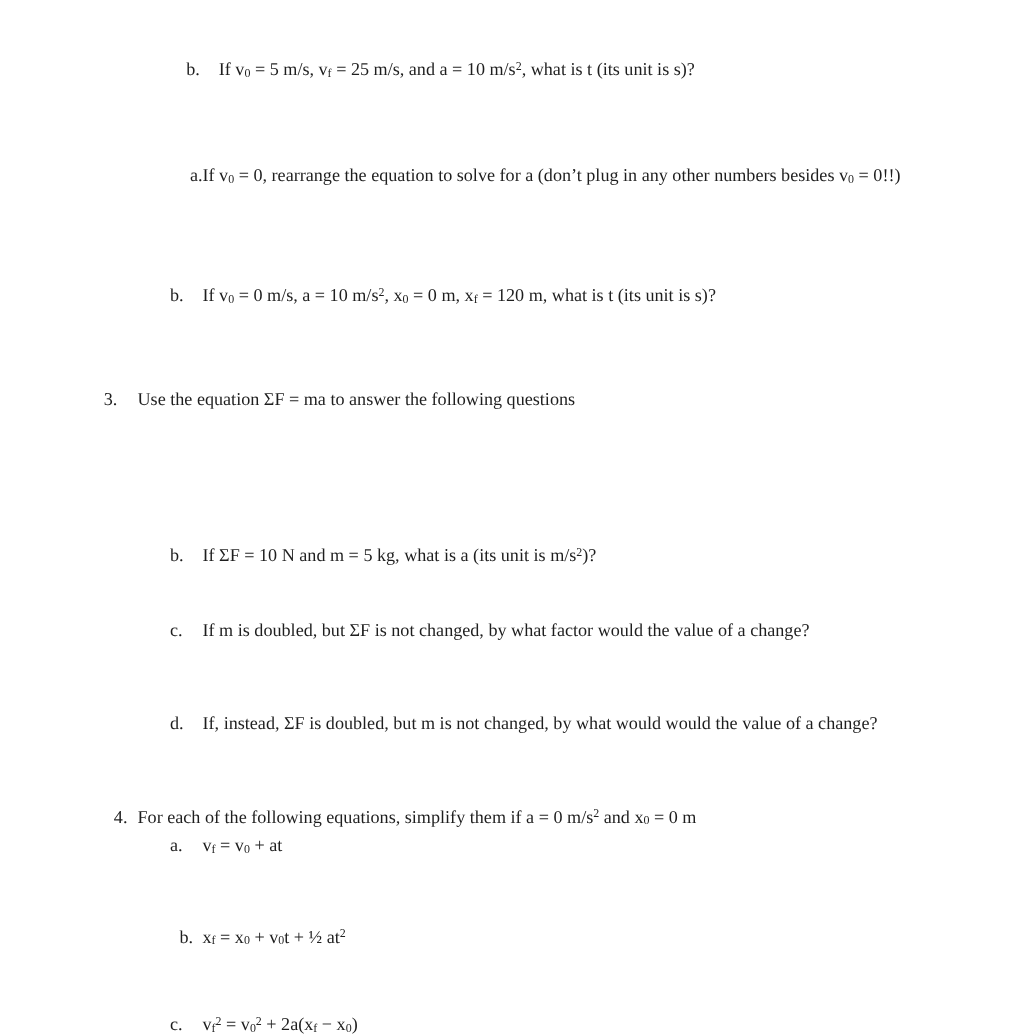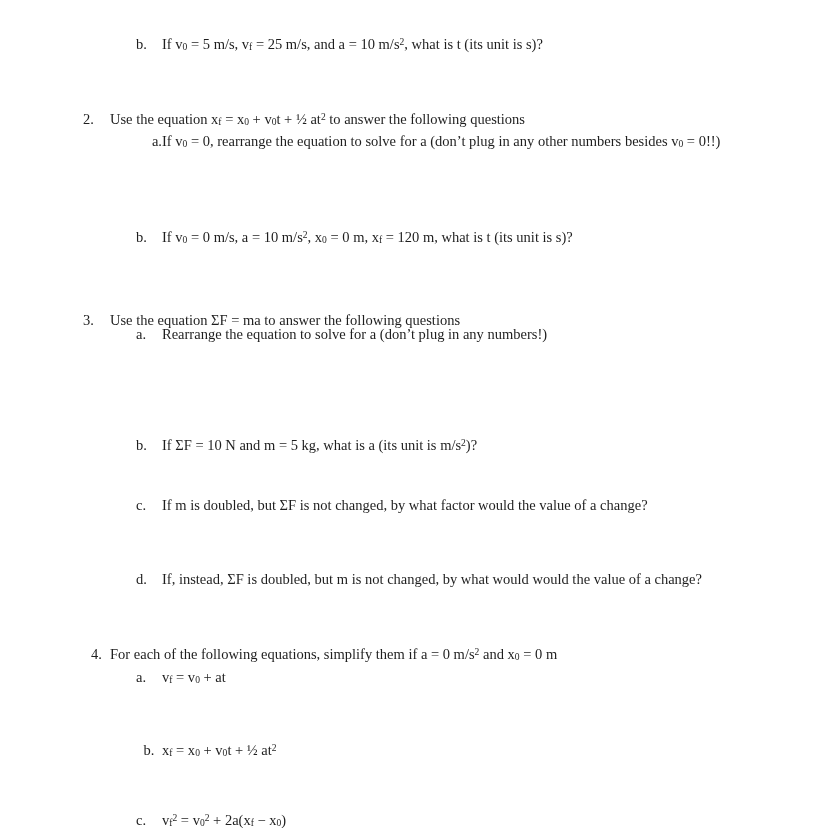--- a/index.html
+++ b/index.html
@@ -27,21 +27,21 @@
   .line.sub { left: 136px; }
   .line.sub .num { width: 26px; }
 
   sub, sup {
     font-size: 66%;
     line-height: 0;
   }
   sub { vertical-align: -0.15em; }
   sup { vertical-align: 0.45em; }
 
-  .t0  { top: 36px; }
+  .t0  { top: 48px; margin-left: 13px; }
   .t1  { top: 111px; }
   .t2  { top: 133px; text-align: right; }
   .t3  { top: 229px; }
   .t4  { top: 312px; }
   .t5  { top: 326px; }
   .t6  { top: 437px; }
   .t7  { top: 497px; }
   .t8  { top: 571px; }
   .t9  { top: 646px; text-align: center; }
   .t10 { top: 669px; }
@@ -50,39 +50,33 @@
 </style>
 </head>
 <body>
 
 <div class="page" style="background: rgb(255, 255, 255); color: rgb(30, 30, 30);">
 
   <div class="line sub t0">
     <span class="num">b.</span><span class="txt">If v<sub>0</sub> = 5 m/s, v<sub>f</sub> = 25 m/s, and a = 10 m/s<sup>2</sup>, what is t (its unit is s)?</span>
   </div>
 
-  <div class="line main t1">
-    <span class="num">2.</span><span class="txt">Use the equation x<sub>f</sub> = x<sub>0</sub> + v<sub>0</sub>t + ½ at<sup>2</sup> to answer the following questions</span>
-  </div>
 
   <div class="line sub t2">
     <span class="num">a.</span><span class="txt">If v<sub>0</sub> = 0, rearrange the equation to solve for a (don’t plug in any other numbers besides v<sub>0</sub> = 0!!)</span>
   </div>
 
   <div class="line sub t3">
     <span class="num">b.</span><span class="txt">If v<sub>0</sub> = 0 m/s, a = 10 m/s<sup>2</sup>, x<sub>0</sub> = 0 m, x<sub>f</sub> = 120 m, what is t (its unit is s)?</span>
   </div>
 
   <div class="line main t4">
     <span class="num">3.</span><span class="txt">Use the equation ΣF = ma to answer the following questions</span>
   </div>
 
-  <div class="line sub t5">
-    <span class="num">a.</span><span class="txt">Rearrange the equation to solve for a (don’t plug in any numbers!)</span>
-  </div>
 
   <div class="line sub t6">
     <span class="num">b.</span><span class="txt">If ΣF = 10 N and m = 5 kg, what is a (its unit is m/s<sup>2</sup>)?</span>
   </div>
 
   <div class="line sub t7">
     <span class="num">c.</span><span class="txt">If m is doubled, but ΣF is not changed, by what factor would the value of a change?</span>
   </div>
 
   <div class="line sub t8">

